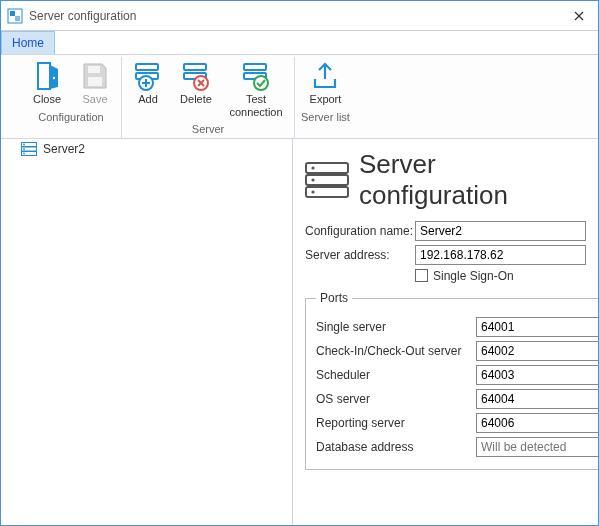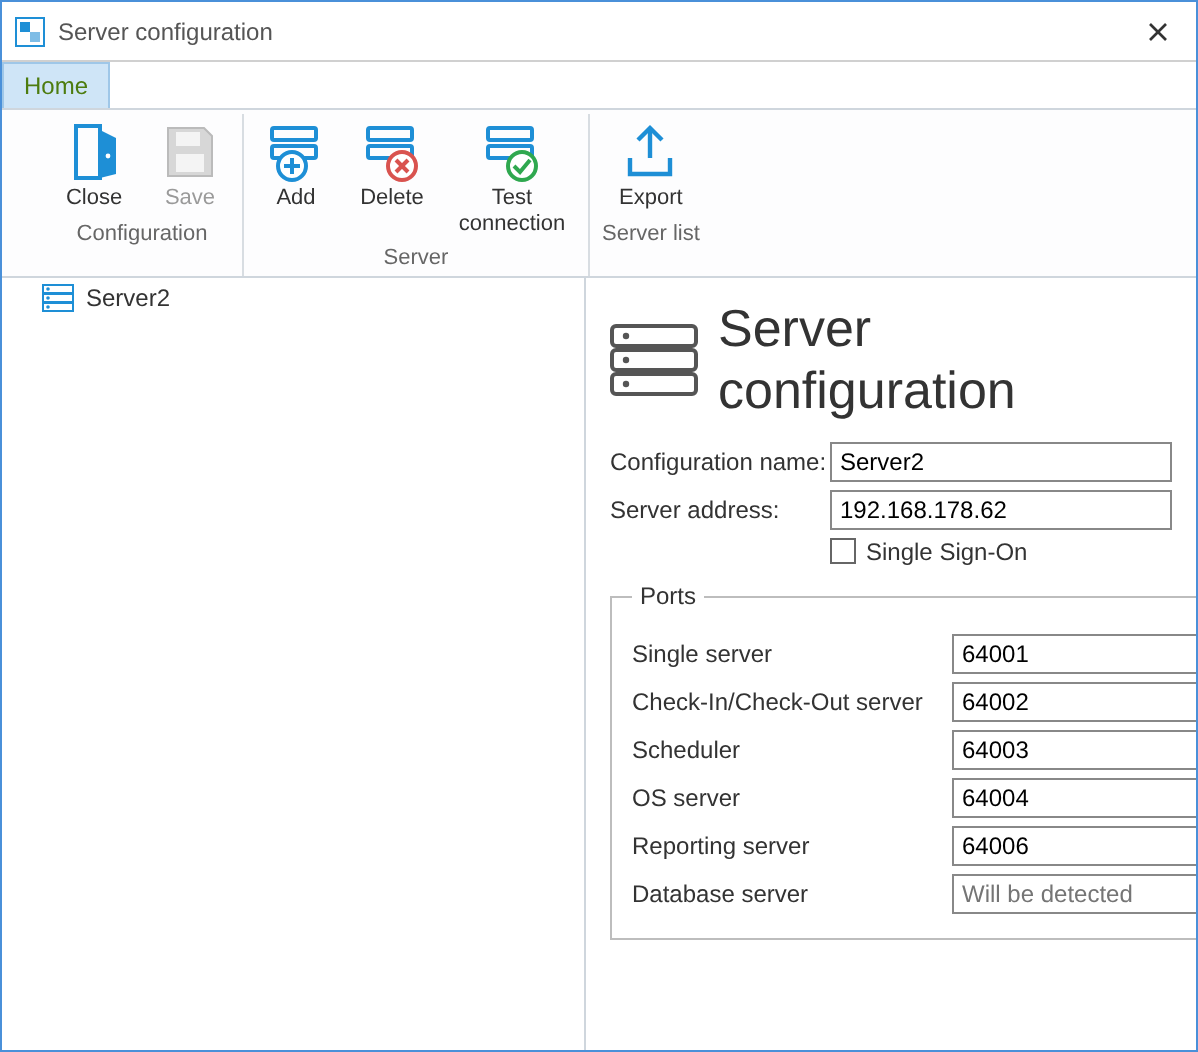--- a/index.html
+++ b/index.html
@@ -28,21 +28,21 @@
   .tabstrip {
     display: flex;
     background: #fff;
   }
   .tab {
     padding: 4px 10px;
     background: #cfe5f7;
     border: 1px solid #9fc7e8;
     border-bottom: none;
     font-size: 12px;
-    color: #4d7c0f;
+    color: #1d4ed8;
   }
   .ribbon {
     display: flex;
     border-top: 1px solid #cfd6dd;
     border-bottom: 1px solid #cfd6dd;
     background: #fdfdfe;
     padding: 2px 2px 0 20px;
   }
   .ribbon-group {
     display: flex;
@@ -365,21 +365,21 @@
 
       <div class="port-row">
         <span class="plabel">Reporting server</span>
         <div class="spinner-wrap">
           <input class="spinner-input" value="64006" style="">
 
         </div>
       </div>
 
       <div class="port-row">
-        <span class="plabel">Database server</span>
+        <span class="plabel">Database address</span>
         <div class="spinner-wrap">
           <input class="spinner-input disabled" disabled="" placeholder="Will be detected" style="">
 
         </div>
       </div>
 
     </fieldset>
   </div>
 </div>
 

